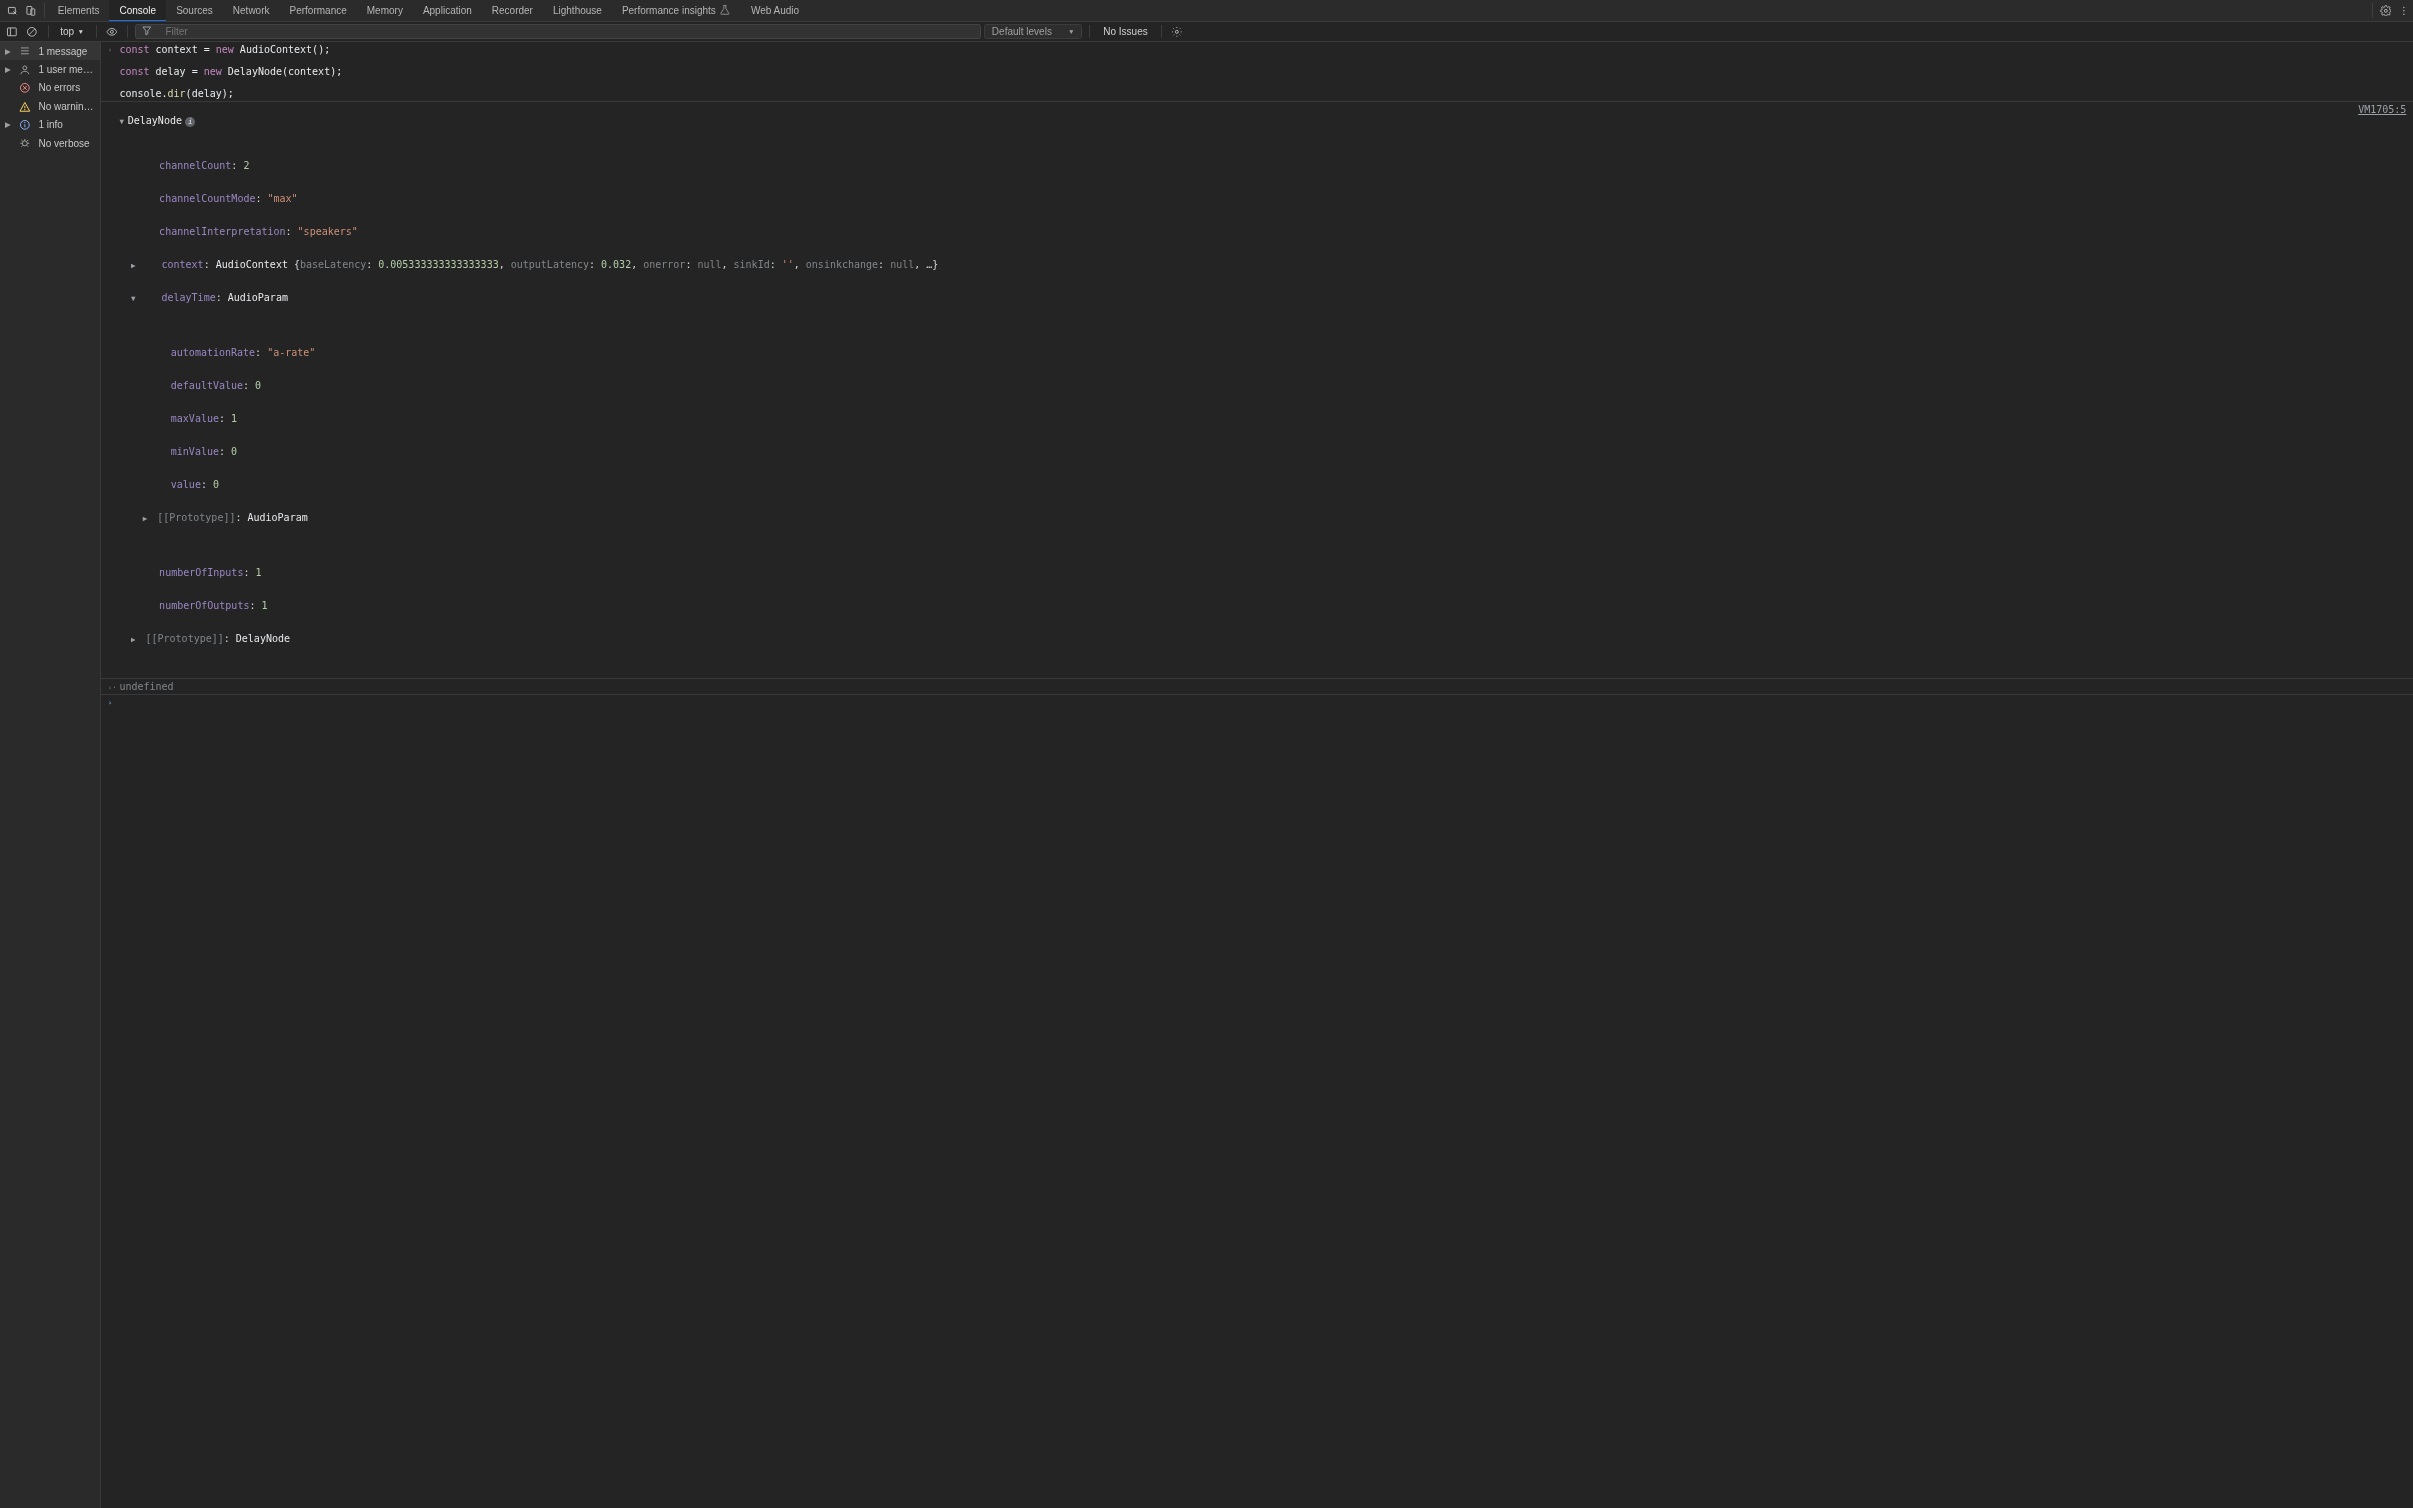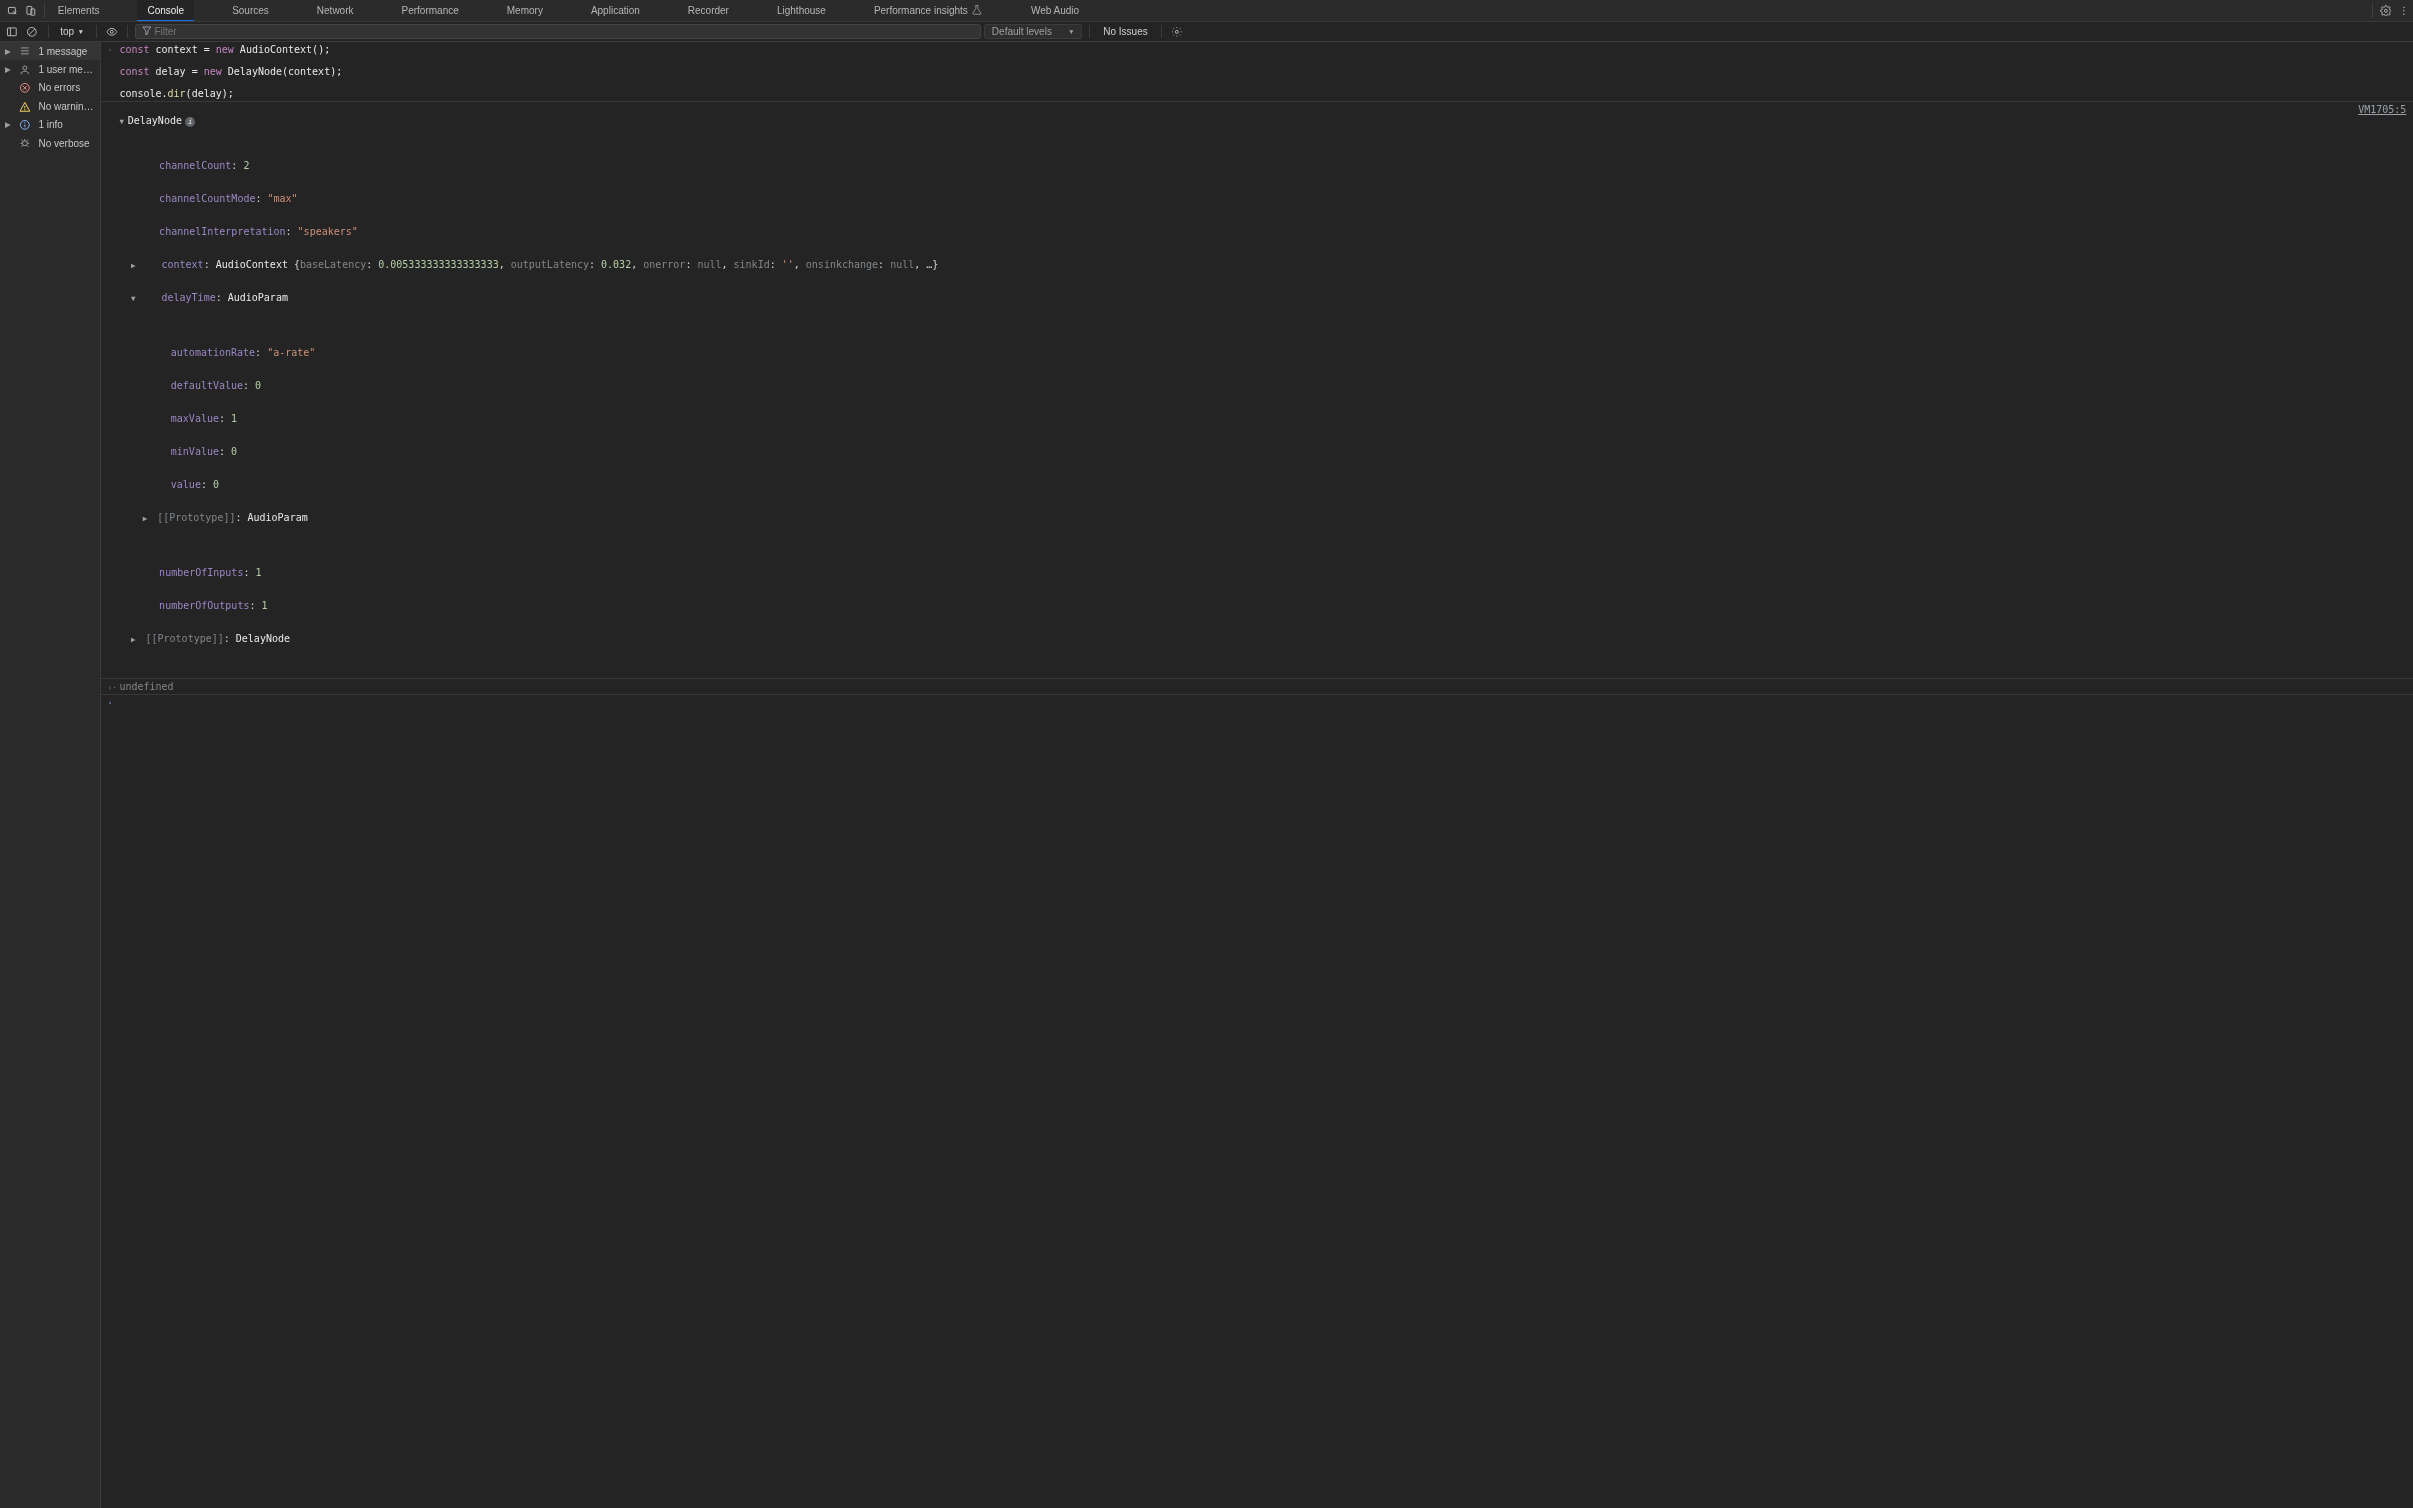--- a/index.html
+++ b/index.html
@@ -18,21 +18,21 @@
     background: #2b2b2b;
     border-bottom: 0.8px solid #3a3a3a;
     padding-left: 3.4px;
   }
   .tabbar .iconbtn {
     width: 18.4px; height: 18.4px;
     display: flex; align-items: center; justify-content: center;
     color: #b8b8b8; cursor: pointer;
   }
   .tabbar .sep { width:0.8px; height:15px; background:#404040; margin:0 3.4px; }
-  .tabs { display:flex; height:100%;gap:28px; }
+  .tabs { display:flex; height:100%; }
   .tab {
     padding: 0 10px; display:flex; align-items:center;
     color:#b5b5b5; cursor:pointer;
   }
   .tab.active {
     background:#242424; color:#f0f0f0;
     border-bottom:1.7px solid #1a73e8;
   }
   .flask { margin-left:3.4px; opacity:.7; }
   .spacer { flex:1; }
@@ -45,21 +45,21 @@
   }
   .toolbar .iconbtn { width:17px; height:17px; display:flex; align-items:center; justify-content:center; color:#b8b8b8; cursor:pointer; }
   .toolbar .sep { width:0.8px; height:13.4px; background:#3c3c3c; margin:0 3.4px; }
   .ctx-sel {
     display:flex; align-items:center; color:#d0d0d0;
     padding:0 5px; cursor:pointer; gap:3.4px;
   }
   .filter-wrap {
     display:flex; align-items:center;
     background:#333; border:0.8px solid #444; border-radius:2.5px;
-    height:15px; flex:1; max-width:846px; padding:0 5px; gap:2px;
+    height:15px; flex:1; max-width:846px; padding:0 5px; gap:13px;
   }
   .filter-wrap input {
     flex:1; background:transparent; border:none; outline:none;
     color:#d0d0d0; font-size:10px;
   }
   .levels { display:flex; align-items:center; gap:16px; color:#a0a0a0; padding:0 6.7px; cursor:pointer;
     background:#2e2e2e; border:0.8px solid #3c3c3c; border-radius:2.5px; height:15px; }
   .issues { color:#d0d0d0; padding:0 6.7px; }
   
   .main { display:flex; height:calc(100% - 42px); }

